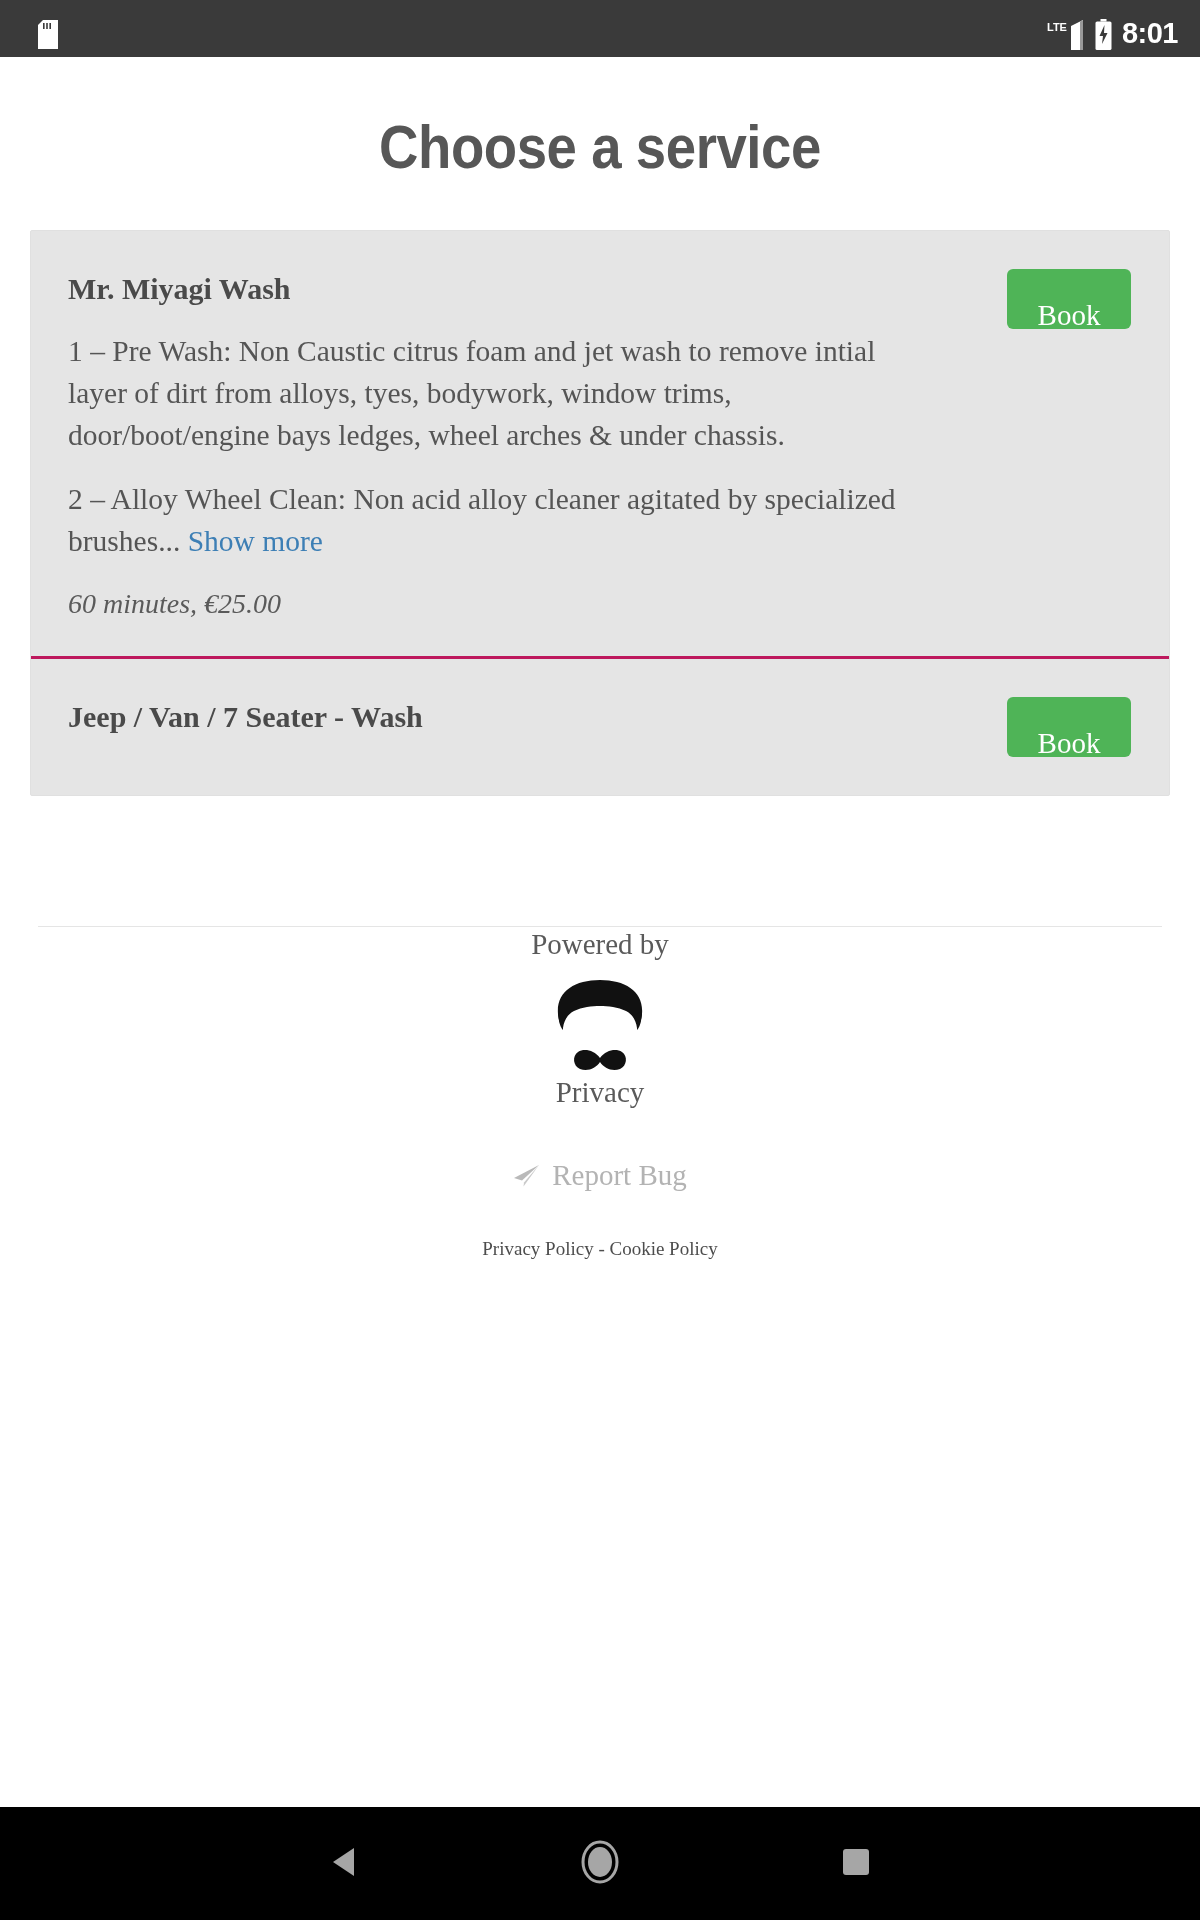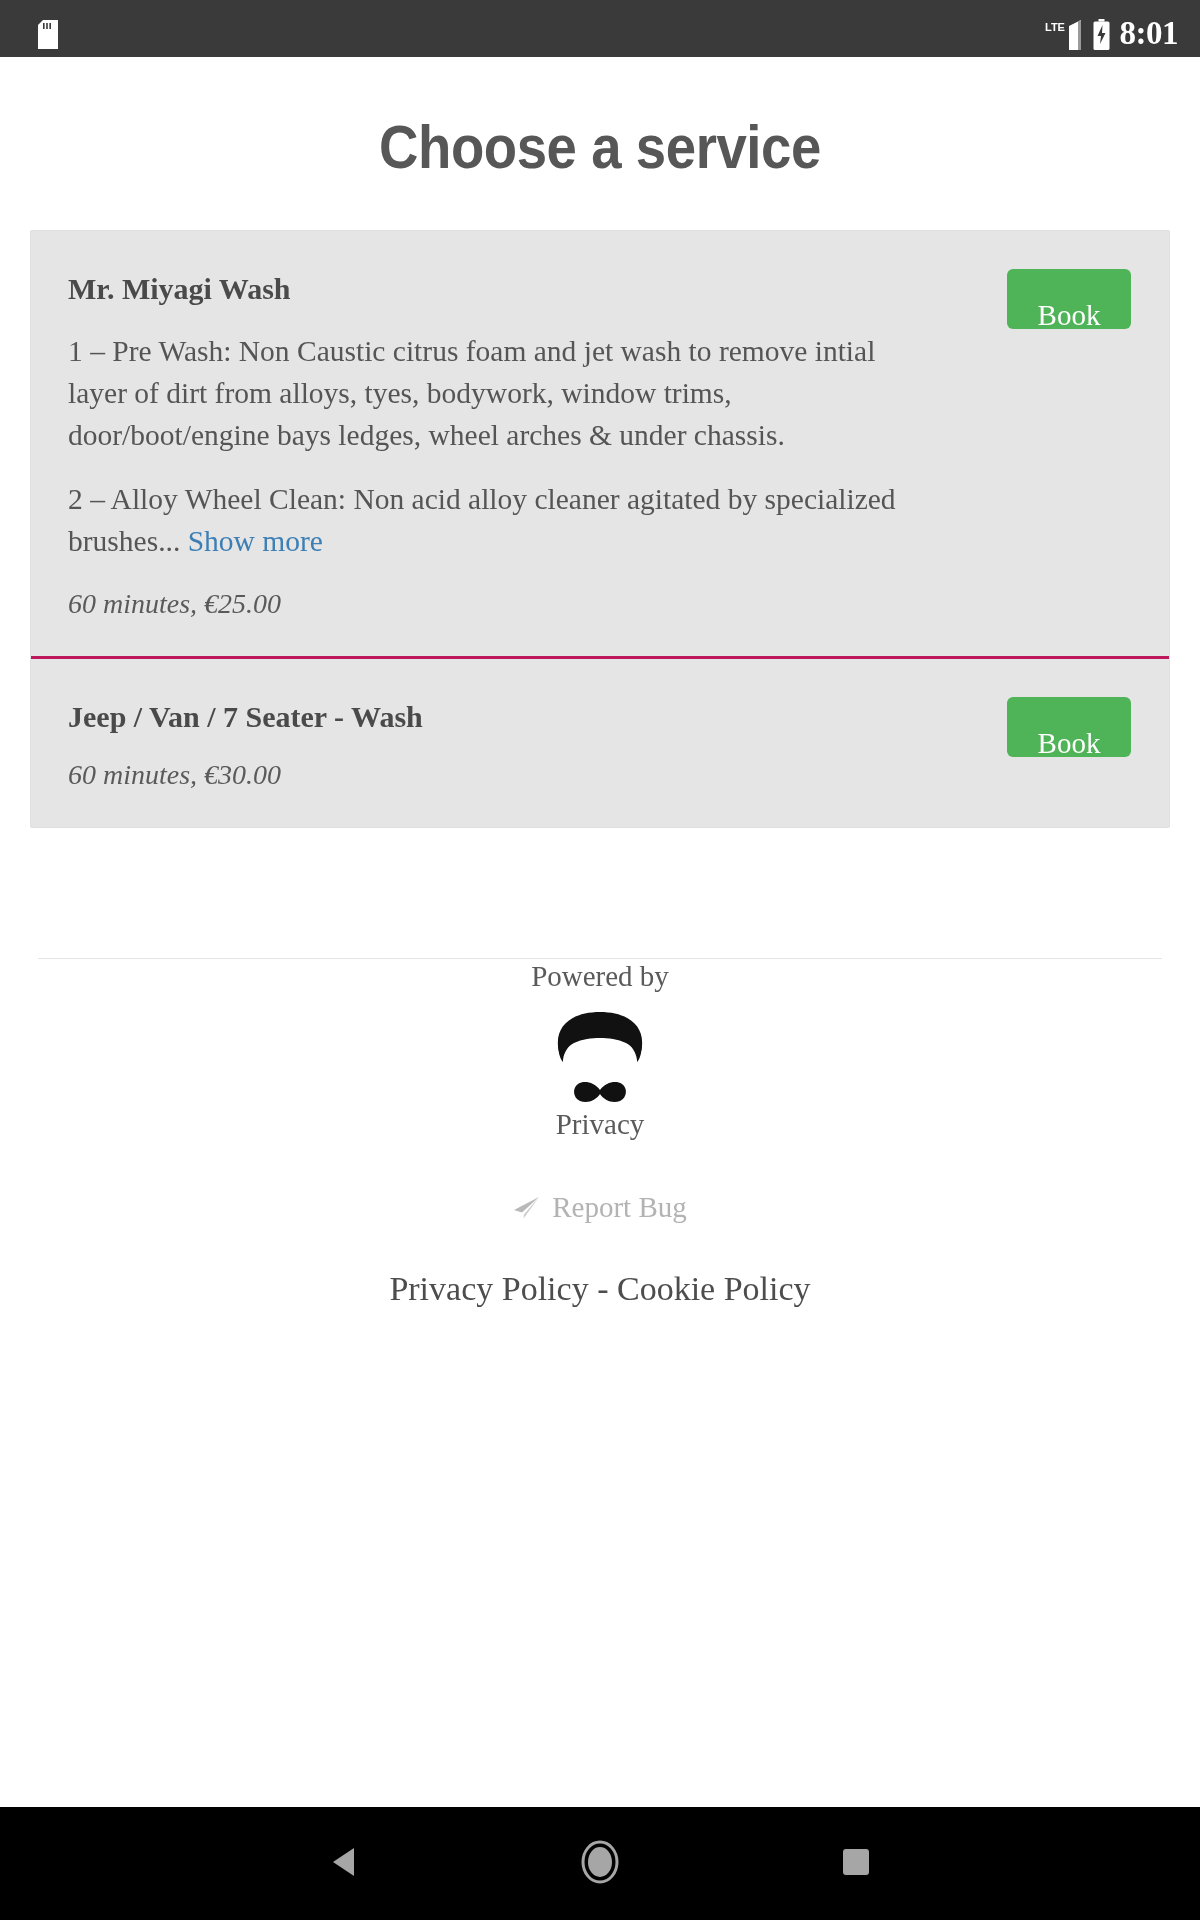--- a/index.html
+++ b/index.html
@@ -32,22 +32,22 @@
     margin-left: auto;
     display: flex;
     align-items: center;
     gap: 9px;
   }
   .sd-icon { display: block; }
   .signal-icon { display: block; }
   .battery-icon { display: block; }
   .status-time {
     color: #ffffff;
-    font-family: Liberation Serif, serif;
-    font-size: 33px;
+    font-family: Liberation Sans, sans-serif;
+    font-size: 29px;
     font-weight: 700;
     letter-spacing: -0.5px;
     line-height: 1;
     padding-bottom: 2px;
   }
 
   
   .page {
     position: absolute;
     top: 63px; left: 0;
@@ -167,21 +167,21 @@
     color: #b3b3b3;
     display: inline-flex;
     align-items: center;
     gap: 12px;
     cursor: pointer;
   }
   .plane-icon { display: block; }
 
   .policy-links {
     margin-top: 46px;
-    font-size: 34px;
+    font-size: 19px;
     color: #4d4d4d;
   }
   .policy-links span { cursor: pointer; }
   .policy-sep { color: #4d4d4d; }
 
   
   .nav-bar {
     position: absolute;
     bottom: 0; left: 0;
     width: 1200px;
@@ -247,21 +247,20 @@
         <p class="service-desc">1 – Pre Wash: Non Caustic citrus foam and jet wash to remove intial layer of dirt from  alloys, tyes, bodywork, window trims, door/boot/engine bays ledges, wheel arches &amp; under chassis.</p>
         <p class="service-desc"><span>2 – Alloy Wheel Clean: Non acid alloy cleaner agitated by specialized brushes... </span><a class="show-more">Show more</a></p>
         <div class="service-price">60 minutes, €25.00</div>
       </div>
       <button class="book-button">Book</button>
     </div>
 
     <div class="service-row compact">
       <div class="service-main">
         <div class="service-name">Jeep / Van / 7 Seater - Wash</div>
-        <div class="service-price">60 minutes, €30.00</div>
       </div>
       <button class="book-button">Book</button>
     </div>
 
   </div>
 
   <div class="footer">
     <div class="powered-by">Powered by</div>
 
     <span>

